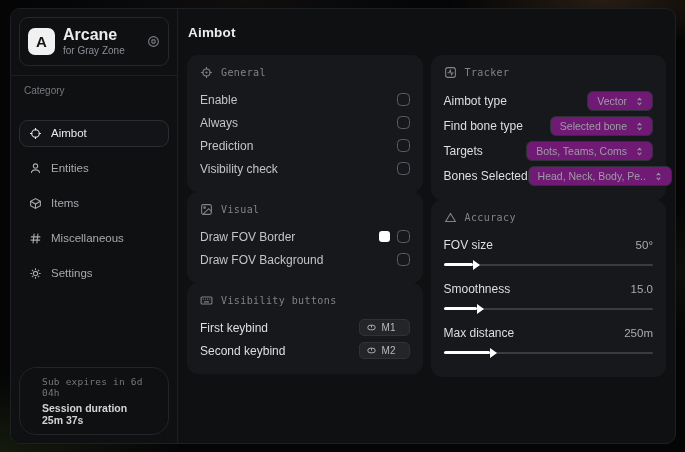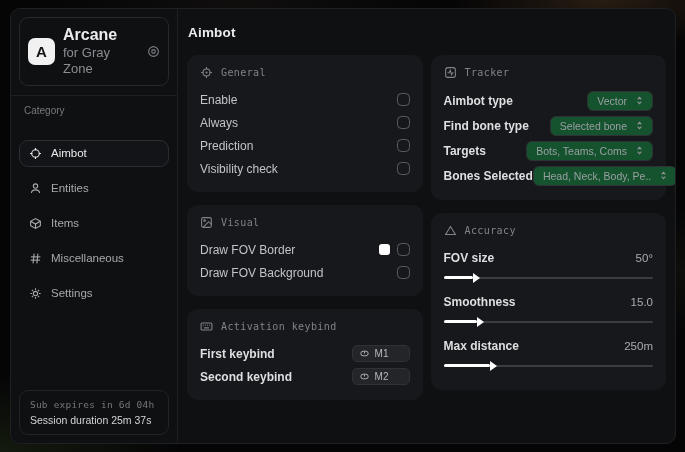--- a/index.html
+++ b/index.html
@@ -28,67 +28,67 @@
     display:flex; align-items:center; gap:8px;
     border:1px solid #26282c; border-radius:9px; padding:7px 8px; flex:0 0 auto;
   }
   .logo {
     width:27px; height:27px; background:#f1f1f2; color:#131416; border-radius:7px;
     display:flex; align-items:center; justify-content:center;
     font-weight:bold; font-size:15px; flex:0 0 auto;
   }
   .brand-text { line-height:1.25; }
   .brand-name { color:#ececee; font-size:16px; font-weight:bold; }
-  .brand-sub  { color:#8b8e93; font-size:13px; }
+  .brand-sub  { color:#8b8e93; font-size:10px; }
   .brand-action { margin-left:auto; width:13px; height:13px; color:#7c7f84; cursor:pointer; flex:0 0 auto; }
   .sidebar-sep { border-bottom:1px solid #1d1f22; margin:9px -8px 0; }
   .category-label { color:#76787d; font-size:10px; margin:9px 5px 24px; }
   .nav { display:flex; flex-direction:column; }
   .nav-item {
     display:flex; align-items:center; gap:9px; padding:6px 9px; margin-bottom:8px;
     border:1px solid transparent; border-radius:9px;
     color:#a7a9ad; font-size:11.5px; cursor:pointer;
   }
   .nav-item.active { border-color:#2b2d32; background:#131417; color:#e9eaeb; }
   .nav-icon { width:13px; height:13px; flex:0 0 auto; }
   .session-box {
-    margin-top:auto; border:1px solid #222428; border-radius:9px; padding:8px 10px;
+    margin-top:auto; border:1px solid #222428; border-radius:17px; padding:8px 22px;
   }
   .session-line1 { font-family:"DejaVu Sans Mono", monospace; font-size:9.5px; color:#74777b; letter-spacing:.2px; }
-  .session-line2 { font-size:10.5px; color:#d2d4d6; font-weight:normal; margin-top:4px; }
+  .session-line2 { font-size:10.5px; color:#d2d4d6; font-weight:bold; margin-top:4px; }
   
   .main { flex:1; padding:14px 9px 9px 9px; overflow:hidden; }
   .page-title { font-size:13.5px; color:#ecedee; font-weight:bold; margin:2px 0 15px 1px; letter-spacing:.2px; }
   .columns { display:flex; gap:8px; align-items:flex-start; }
-  .col { flex:1; min-width:0; display:flex; flex-direction:column; gap:13px; }
+  .col { flex:1; min-width:0; display:flex; flex-direction:column; }
   .card { background:#17181b; border-radius:11px; padding:11px 13px 12px; }
   .card-header {
     display:flex; align-items:center; gap:8px; margin-bottom:9px;
     font-family:"DejaVu Sans Mono", monospace; font-size:10px; color:#808388; letter-spacing:.4px;
   }
   .card-header .hdr-icon { width:13px; height:13px; color:#808388; flex:0 0 auto; }
   .row { display:flex; align-items:center; justify-content:space-between; min-height:23px; }
   .tracker-row { min-height:25px; }
   .lbl { color:#c2c4c7; font-size:12px; white-space:nowrap; }
-  .lbl.strong { color:#dddfe1; font-weight:bold; }
+  .lbl.strong { color:#dddfe1; font-weight:normal; }
   .checkbox {
     width:13px; height:13px; border:1.5px solid #5a5d63; border-radius:4.5px;
     background:transparent; cursor:pointer; flex:0 0 auto;
   }
   .ctrl-group { display:flex; align-items:center; gap:7px; }
   .swatch { width:11px; height:11px; border-radius:3px; cursor:pointer; flex:0 0 auto; }
   .keybtn {
     display:inline-flex; align-items:center; gap:5px;
     background:#232529; border:1px solid #2f3136; border-radius:5px;
-    padding:2px 20px 2px 6px; color:#b7b9bc; font-size:10px; cursor:pointer; white-space:nowrap;
+    padding:2px 13px 2px 6px; color:#b7b9bc; font-size:10px; cursor:pointer; white-space:nowrap;
   }
   .keybtn svg { width:11px; height:11px; }
   .dropdown {
-    display:inline-flex; align-items:flex-start; gap:7px;
-    background:#14532d; border:1px solid #2f3136; border-radius:6px;
+    display:inline-flex; align-items:flex-end; gap:7px;
+    background:#701a75; border:1px solid #2f3136; border-radius:6px;
     padding:3px 7px 3px 9px; color:#9b9ea3; font-size:10.5px; cursor:pointer;
     white-space:nowrap; max-width:158px;
   }
   .dropdown .dd-text { overflow:hidden; text-overflow:ellipsis; }
   .dropdown svg { width:11px; height:11px; flex:0 0 auto; color:#8f9297; }
   .slider-group { margin-bottom:7px; }
   .slider-value { color:#a9abaf; font-size:11.5px;padding-left:25px; }
   .slider { position:relative; height:11px; margin-top:3px; cursor:pointer; }
   .slider-track { position:absolute; left:0; right:0; top:4.5px; height:2px; background:#3a3c41; border-radius:2px; }
   .slider-fill  { position:absolute; left:0; top:4px; height:3px; background:#ffffff; border-radius:2px; }
@@ -237,21 +237,21 @@
         <section class="card">
           <div class="card-header">
             <svg class="hdr-icon" viewBox="0 0 24 24" fill="none" stroke="currentColor" stroke-width="2" stroke-linecap="round">
               <rect x="2" y="5.5" width="20" height="13" rx="2"></rect>
                 <line x1="6" y1="9.5" x2="6" y2="9.5"></line>
                 <line x1="10" y1="9.5" x2="10" y2="9.5"></line>
                 <line x1="14" y1="9.5" x2="14" y2="9.5"></line>
                 <line x1="18" y1="9.5" x2="18" y2="9.5"></line>
                 <line x1="8" y1="14.5" x2="16" y2="14.5"></line>
             </svg>
-            <span>Activation keybind</span>
+            <span>Visibility buttons</span>
           </div>
           <div class="row">
             <span class="lbl strong">First keybind</span>
             <span class="keybtn">
               <svg viewBox="0 0 24 24" fill="none" stroke="currentColor" stroke-width="2">
                 <rect x="4" y="7" width="16" height="10" rx="5" transform="rotate(0 12 12)"></rect>
                   <line x1="12" y1="7" x2="12" y2="12"></line>
               </svg>
               <span>M1</span>
             </span>

